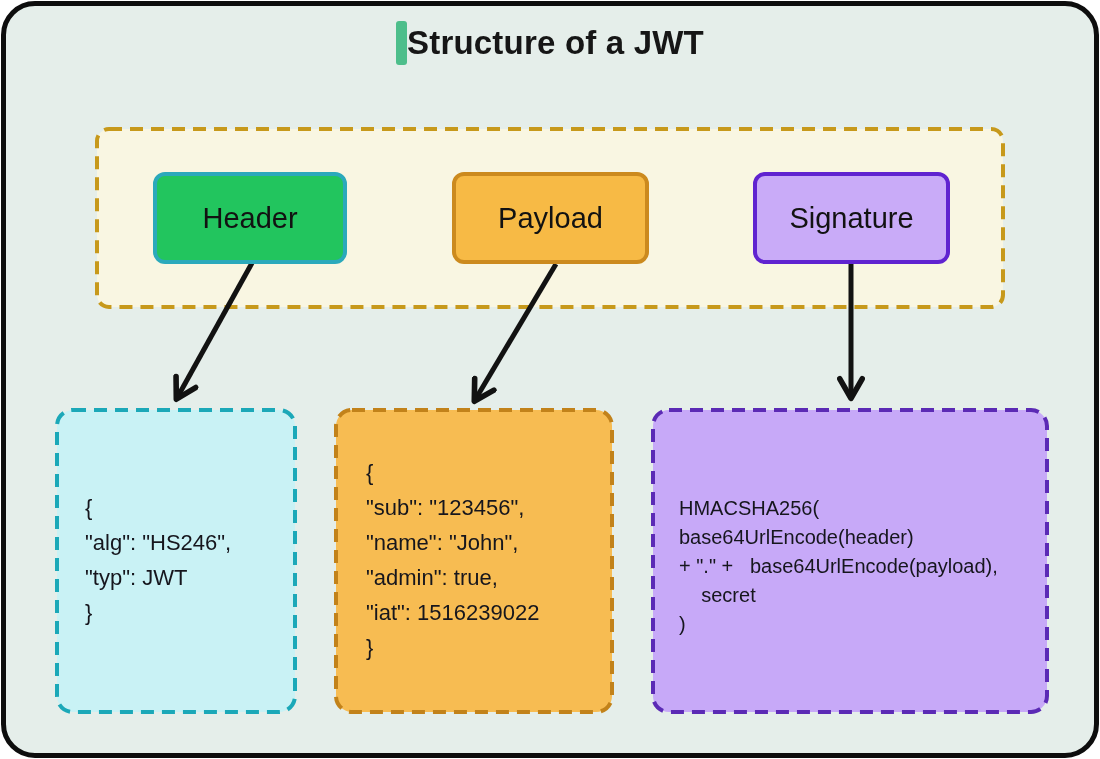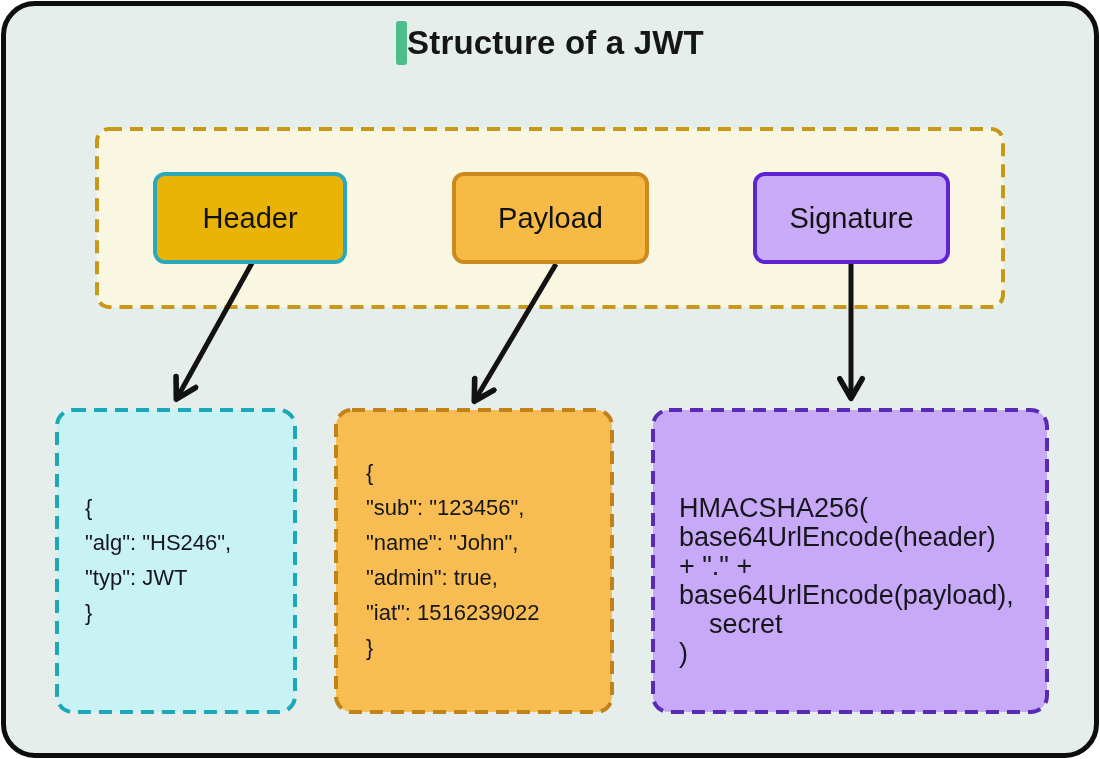--- a/index.html
+++ b/index.html
@@ -84,21 +84,21 @@
   .code-header {
     left: 85px;  top: 490px; width: 200px;
     font-size: 22px; line-height: 35px;
   }
   .code-payload {
     left: 366px; top: 455px; width: 240px;
     font-size: 22px; line-height: 35px;
   }
   .code-signature {
     left: 679px; top: 494px; width: 360px;
-    font-size: 27px; line-height: 29px;
+    font-size: 20px; line-height: 29px;
   }
 </style>
 </head>
 <body>
 
 <div class="canvas">
 
   <div class="card" style="background-color: rgb(229, 238, 234); border-color: rgb(13, 13, 13);"></div>
 
   <div class="title-row">
@@ -121,21 +121,21 @@
 
     <rect x="653" y="410" width="394" height="302" rx="16" stroke-width="4" stroke-dasharray="13 8" fill="#C7A9F8" stroke="#5B2AB5"></rect>
 
     <line x1="252" y1="263" x2="177" y2="398" stroke-width="5" marker-end="url(#arrowhead)" stroke="#121212"></line>
 
     <line x1="556" y1="264" x2="475" y2="400" stroke-width="5" marker-end="url(#arrowhead)" stroke="#121212"></line>
 
     <line x1="851" y1="264" x2="851" y2="397" stroke-width="5" marker-end="url(#arrowhead)" stroke="#121212"></line>
   </svg>
 
-  <div class="chip chip-header" style="background-color: #eab308; border-color: rgb(43, 169, 187);">
+  <div class="chip chip-header" style="background-color: #22c55e; border-color: rgb(43, 169, 187);">
     <span class="chip-label">Header</span>
   </div>
 
   <div class="chip chip-signature" style="background-color: rgb(201, 171, 248); border-color: rgb(96, 35, 208);">
     <span class="chip-label">Signature</span>
   </div>
 
   <div class="chip chip-payload" style="background-color: rgb(247, 186, 69); border-color: rgb(204, 138, 30);">
     <span class="chip-label">Payload</span>
   </div>

